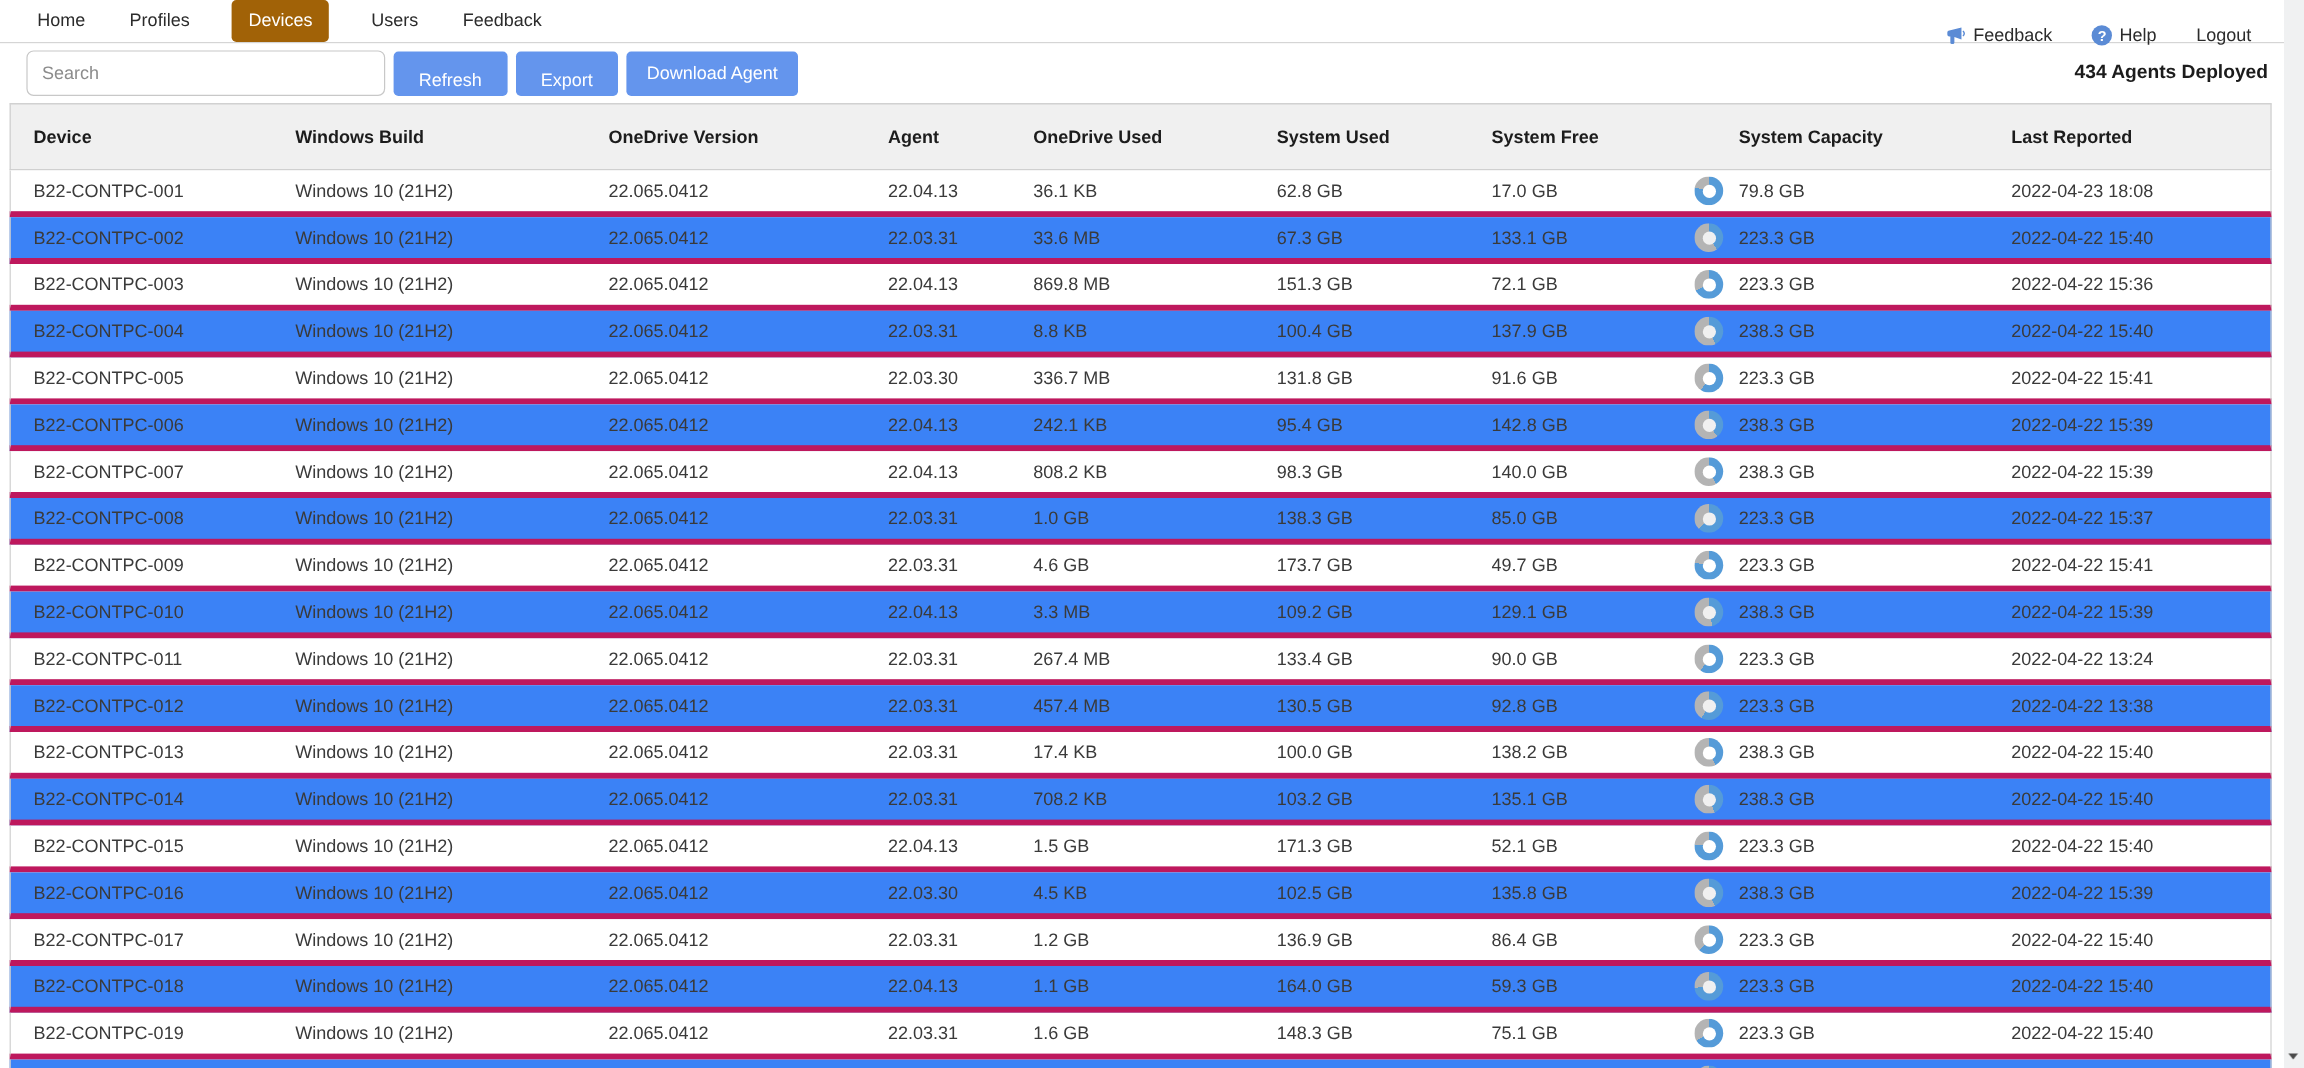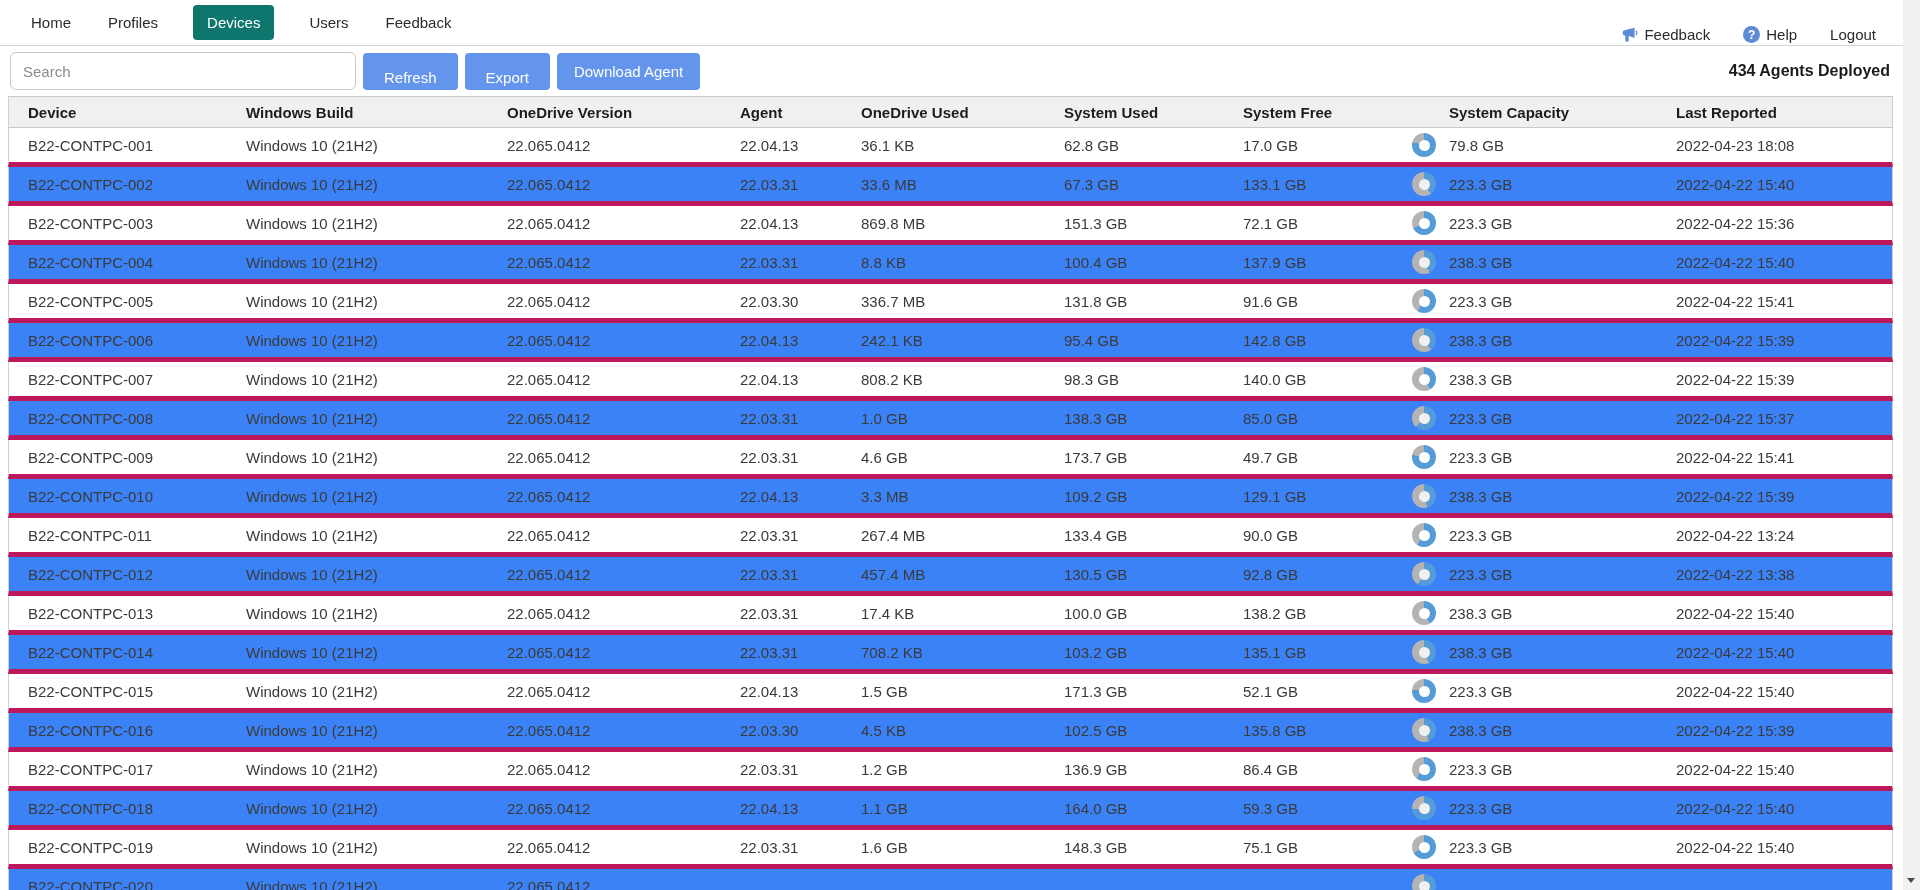--- a/index.html
+++ b/index.html
@@ -1,45 +1,45 @@
 <!DOCTYPE html>
 <html><head>
 <meta charset="utf-8">
 <style>
   * { margin:0; padding:0; box-sizing:border-box; }
   html,body { width:1920px; height:890px; overflow:hidden; background:#fff;
     font-family:"Liberation Sans","DejaVu Sans",sans-serif; color:#3a3a3a; }
 
   
-  .topnav { position:relative; height:46px; background:#fff; border-bottom:1px solid #d5d5d5;
+  .topnav { position:relative; height:36px; background:#fff; border-bottom:1px solid #d5d5d5;
     display:flex; align-items:center; padding:0 44px 0 29px;gap:36px; }
   .navlist { display:flex; align-items:center; gap:33px; }
   .nav-item { font-size:15px; color:#2b2b2b; cursor:pointer; padding:9px 2px; border-radius:4px; }
-  .nav-item.active { background:#0f766e; color:#fff; padding:9px 14px; }
+  .nav-item.active { background:#a16207; color:#fff; padding:9px 14px; }
   .nav-right { margin-left:auto; display:flex; align-items:center; gap:33px; }
   .nav-link { display:flex; align-items:center; gap:6px; font-size:15px; color:#2b2b2b; cursor:pointer;margin-top:24px; }
   .help-badge { width:17px; height:17px; border-radius:50%; background:#5b8bd5; color:#fff;
     font-size:12px; font-weight:bold; display:flex; align-items:center; justify-content:center; }
 
   
   .toolbar { height:50px; display:flex; align-items:center; padding:0 30px 0 10px; }
-  .search-input { width:346px; height:38px; border:1px solid #c8c8c8; border-radius:6px;
+  .search-input { width:299px; height:38px; border:1px solid #c8c8c8; border-radius:6px;
     padding:0 12px; font-size:15px; color:#3a3a3a; outline:none;
-    font-family:"Liberation Sans","DejaVu Sans",sans-serif; }
+    font-family:"Liberation Sans","DejaVu Sans",sans-serif;margin-left:12px; }
   .search-input::placeholder { color:#8c8c8c; }
   .btn { height:37px; margin-left:7px; border:none; border-radius:4px; background:#6495ED;
     color:#fff; font-size:15px; padding:16px 21px; cursor:pointer;
     font-family:"Liberation Sans","DejaVu Sans",sans-serif; }
   .btn.download { padding:0 17px; }
   .agents-count { margin-left:auto; font-size:16px; font-weight:bold; color:#1c1c1c; }
 
   
   .tablewrap { position:relative; margin-left:8px; width:1885px; }
   .grid-row { display:grid; grid-template-columns:237px 261px 233px 121px 203px 179px 169px 37px 227px 218px; }
-  .thead { height:32px; background:#f0f0f0; border:1px solid #c9c9c9; border-left:1px solid #cfcfcf;
+  .thead { height:56px; background:#f0f0f0; border:1px solid #c9c9c9; border-left:1px solid #cfcfcf;
     border-right:1px solid #cfcfcf; align-items:center; font-weight:bold; font-size:15px; color:#1c1c1c; }
   .thead .cell { cursor:pointer; }
   .trow { height:39px; align-items:center; font-size:15px; background:#fff;
     border-bottom:5px solid #be185d; border-left:1px solid #cfcfcf; border-right:1px solid #cfcfcf; }
   .trow.alt { background:#3b82f6; }
   .cell { white-space:nowrap; overflow:hidden; }
   .cell:first-child { padding-left:19px; }
   .cell-donut { display:flex; align-items:center; }
   .donut { width:24px; height:24px; border-radius:50%; position:relative; display:inline-block; }
   .donut-hole { position:absolute; left:6.5px; top:6.5px; width:11px; height:11px;

